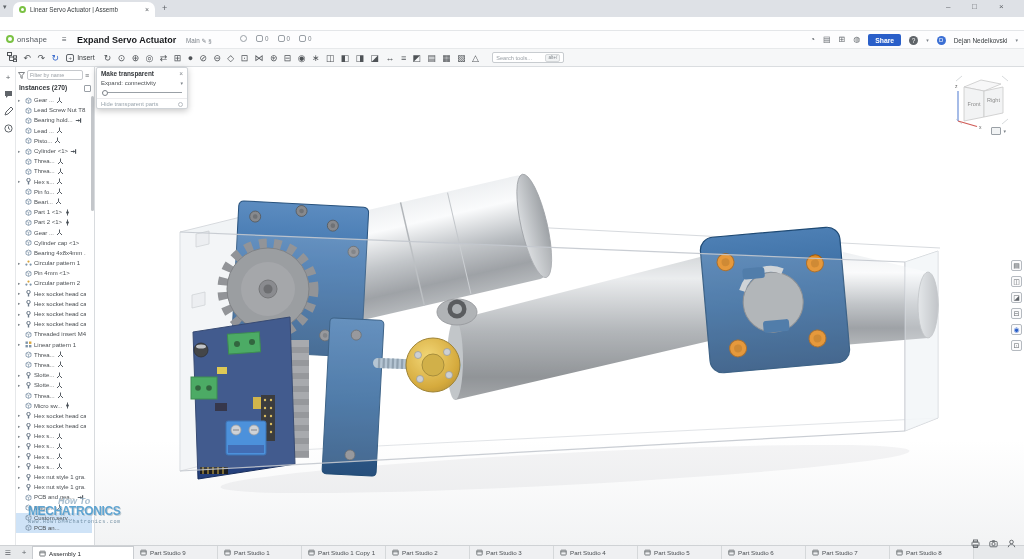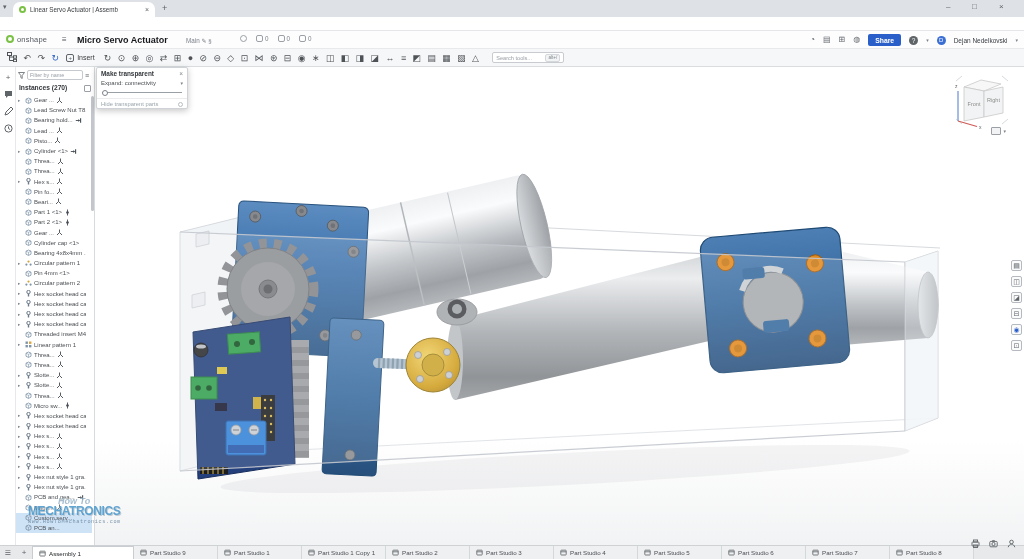--- a/index.html
+++ b/index.html
@@ -178,21 +178,21 @@
   <span id="profile-avatar" class="abs"></span>
   <span id="browser-menu" class="abs">⋮</span>
 </div>
 
 <div id="osheader" class="abs"></div>
 <div id="oslogo" class="abs">
   <span class="ring"></span>
   <span class="word">onshape</span>
 </div>
 <span id="os-hamburger" class="abs">≡</span>
-<span id="doc-title" class="abs">Micro Servo Actuator</span>
+<span id="doc-title" class="abs">Expand Servo Actuator</span>
 <span id="ws-name" class="abs">
   <span>Main</span>
   <span class="tinyico" style="font-size:6px">✎</span>
   <span class="tinyico" style="font-size:6px">§</span>
 </span>
 <div id="counter-row" class="abs">
   <span class="cico round"></span>
   <span class="counter">
       <span class="cico"></span>
       <span>0</span>

